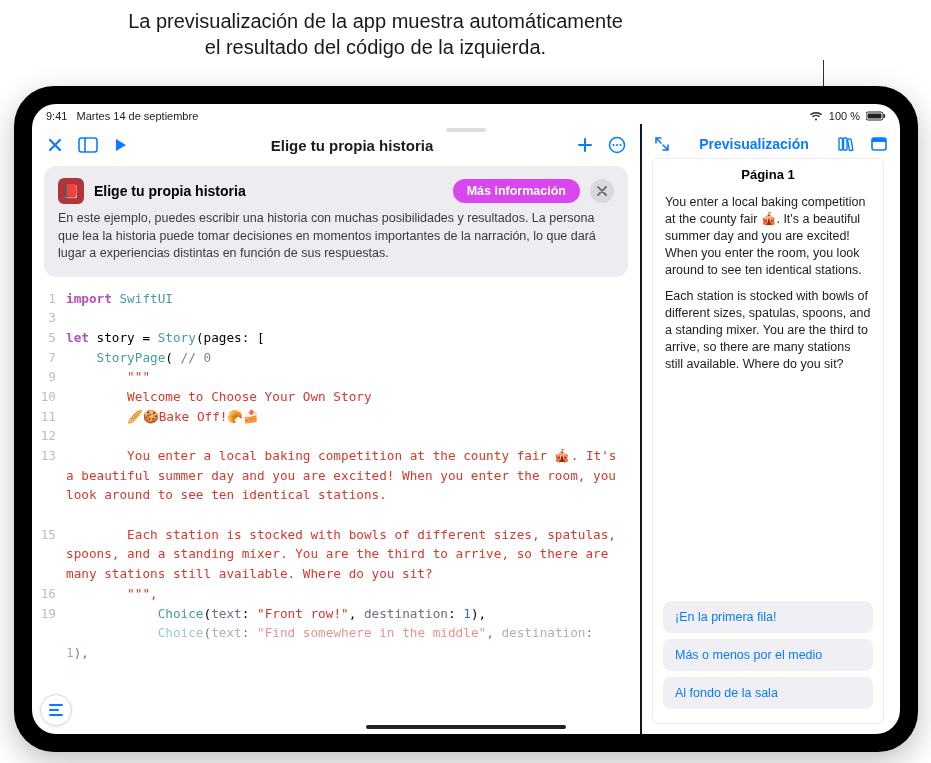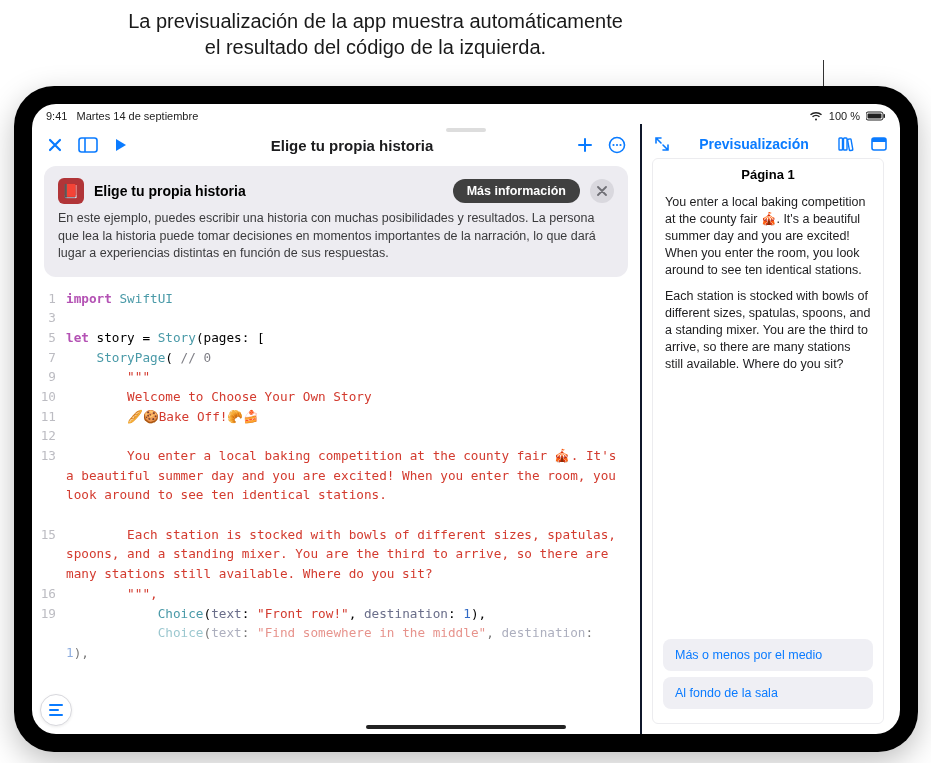--- a/index.html
+++ b/index.html
@@ -124,21 +124,21 @@
     border-radius: 6px;
     display: flex; align-items: center; justify-content: center;
     color: #fff;
     font-size: 14px;
   }
   .info-title {
     font-weight: 700;
     font-size: 14px;
   }
   .pill {
-    background: #404040;
+    background: #d946ef;
     color: #fff;
     border-radius: 20px;
     padding: 5px 14px;
     font-size: 12.5px;
     font-weight: 600;
   }
   .close-btn {
     width: 24px; height: 24px;
     border-radius: 50%;
     background: #d9d8de;
@@ -450,20 +450,21 @@
           </span>
         </div>
 
         <div class="preview-panel">
           <div class="preview-header">Página 1</div>
           <div class="preview-body">
             <p>You enter a local baking competition at the county fair 🎪. It's a beautiful summer day and you are excited! When you enter the room, you look around to see ten identical stations.</p>
             <p>Each station is stocked with bowls of different sizes, spatulas, spoons, and a standing mixer. You are the third to arrive, so there are many stations still available. Where do you sit?</p>
           </div>
           <div class="preview-choices">
+            <div class="choice-btn">¡En la primera fila!</div>
             <div class="choice-btn">Más o menos por el medio</div>
             <div class="choice-btn">Al fondo de la sala</div>
           </div>
         </div>
       </div>
     </div>
 
     <div class="home-indicator"></div>
   </div>
 </div>

